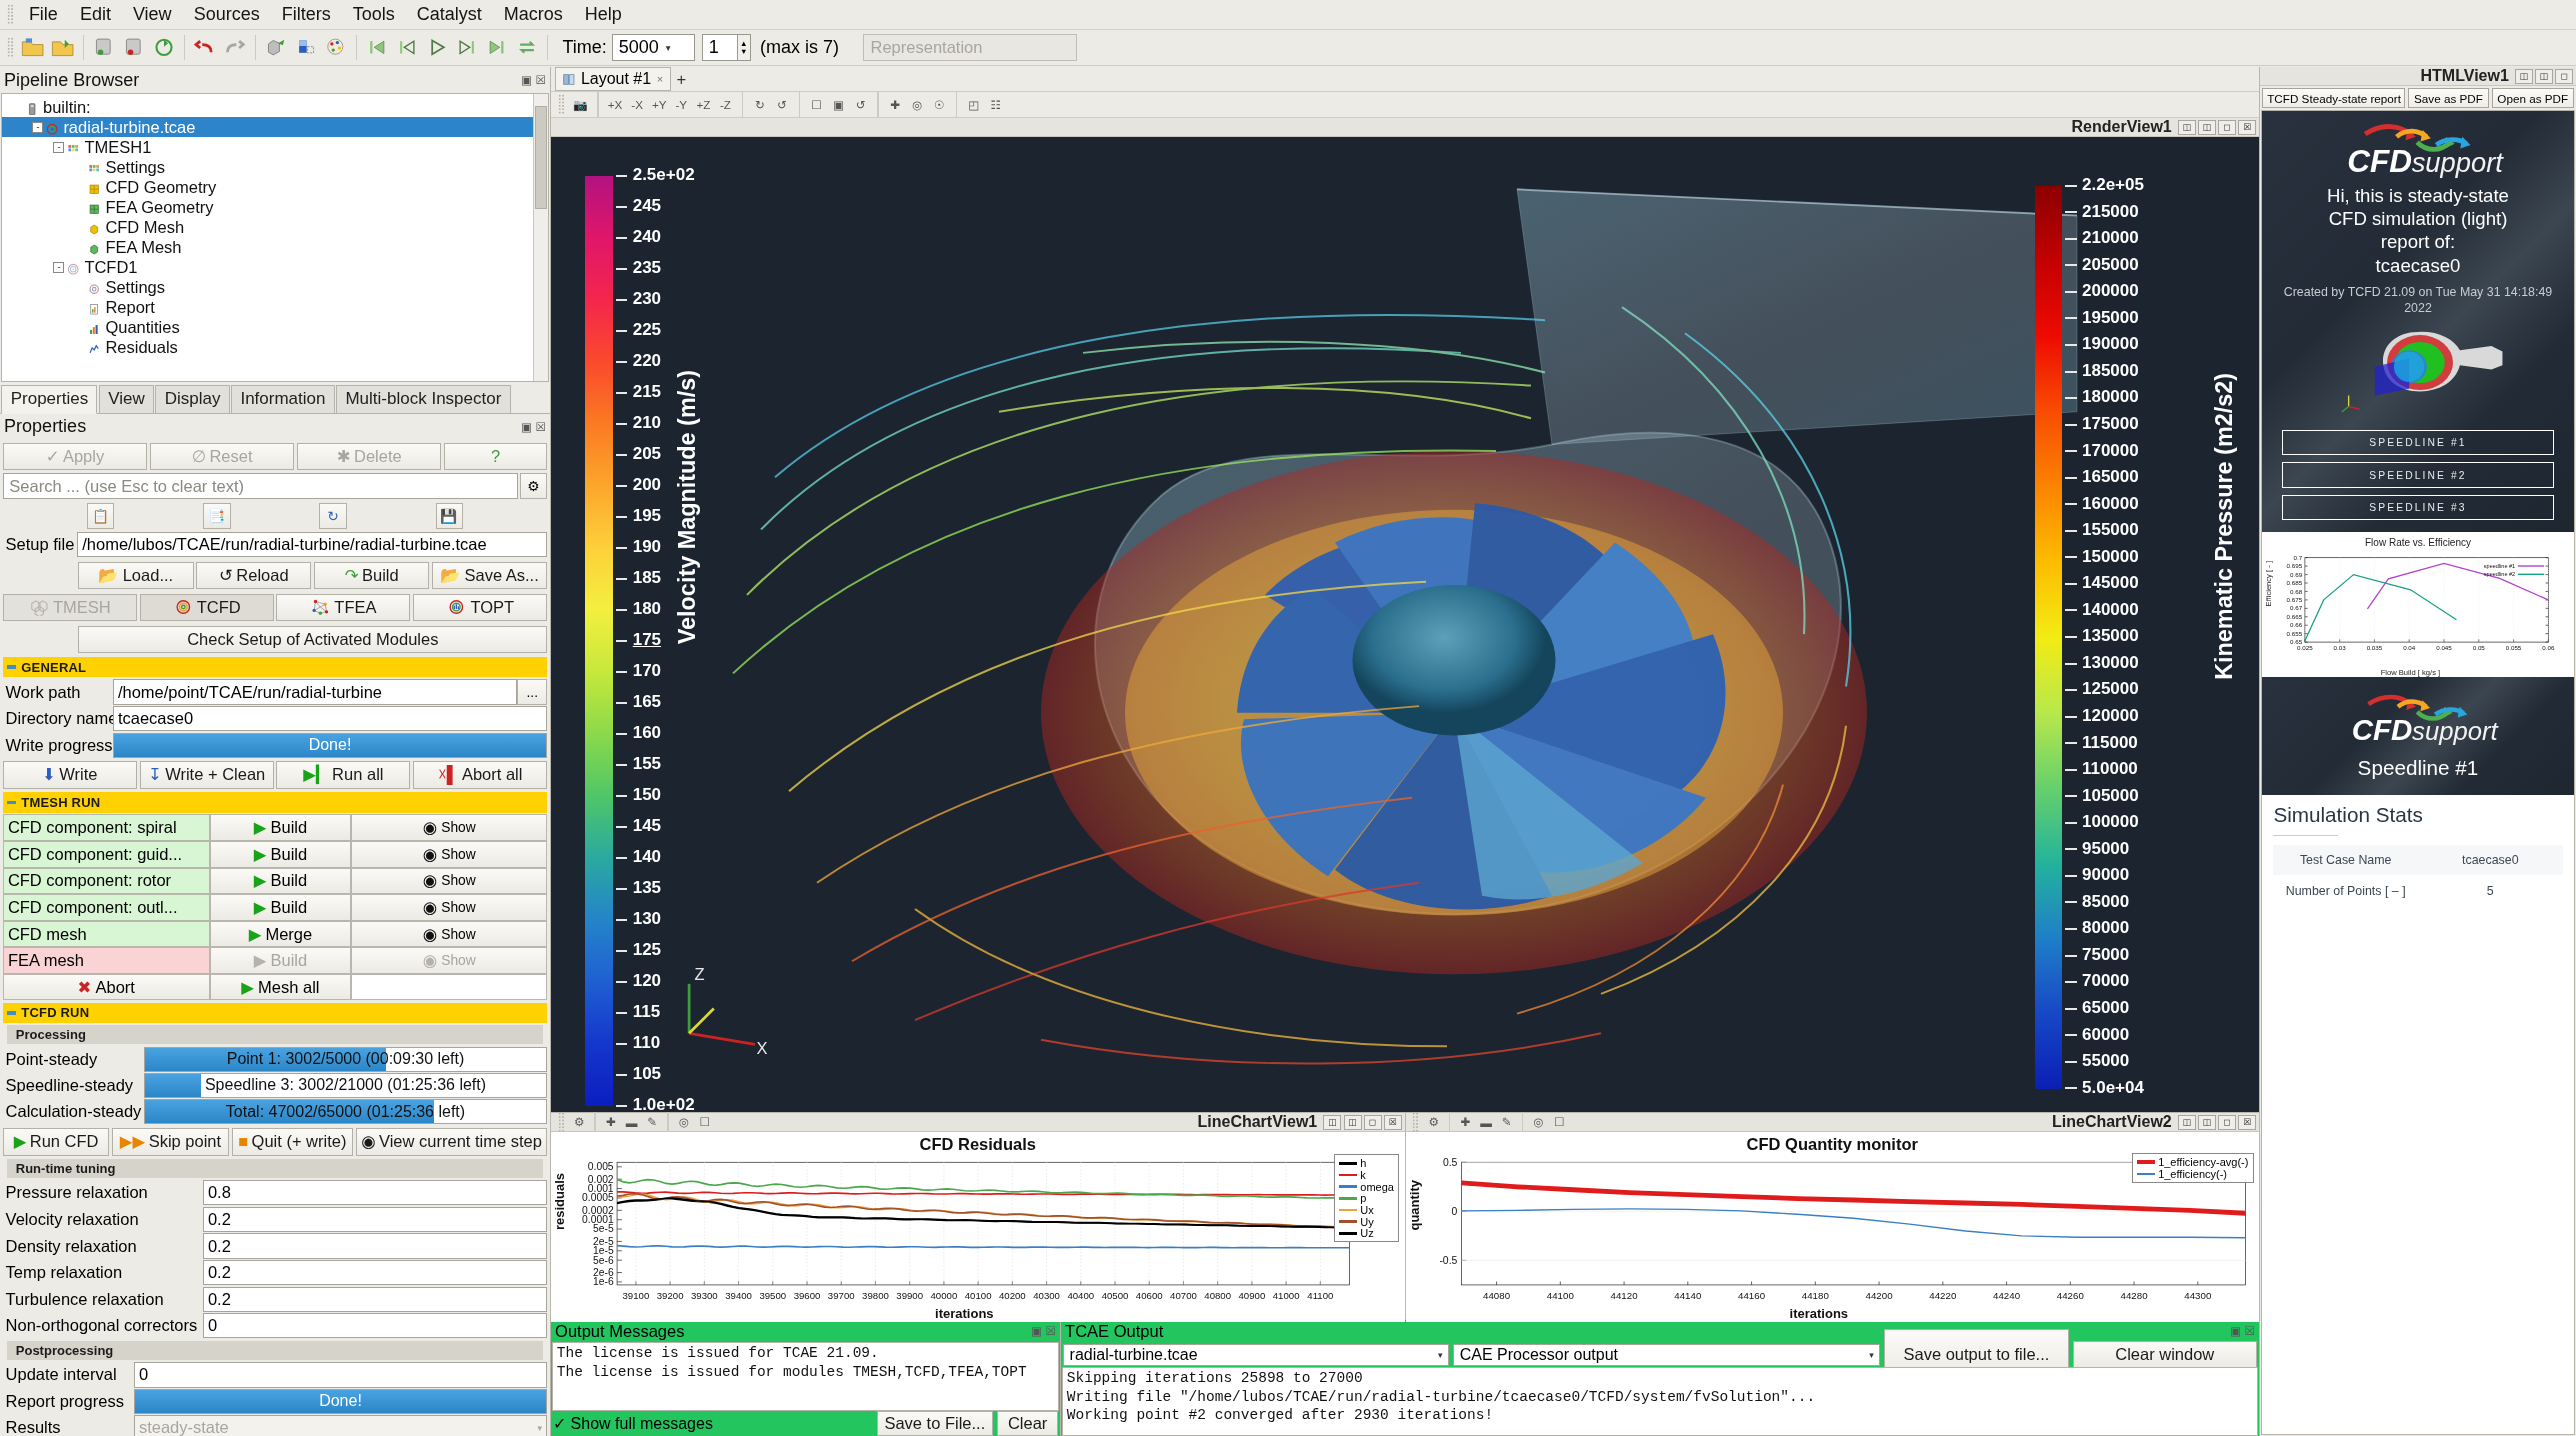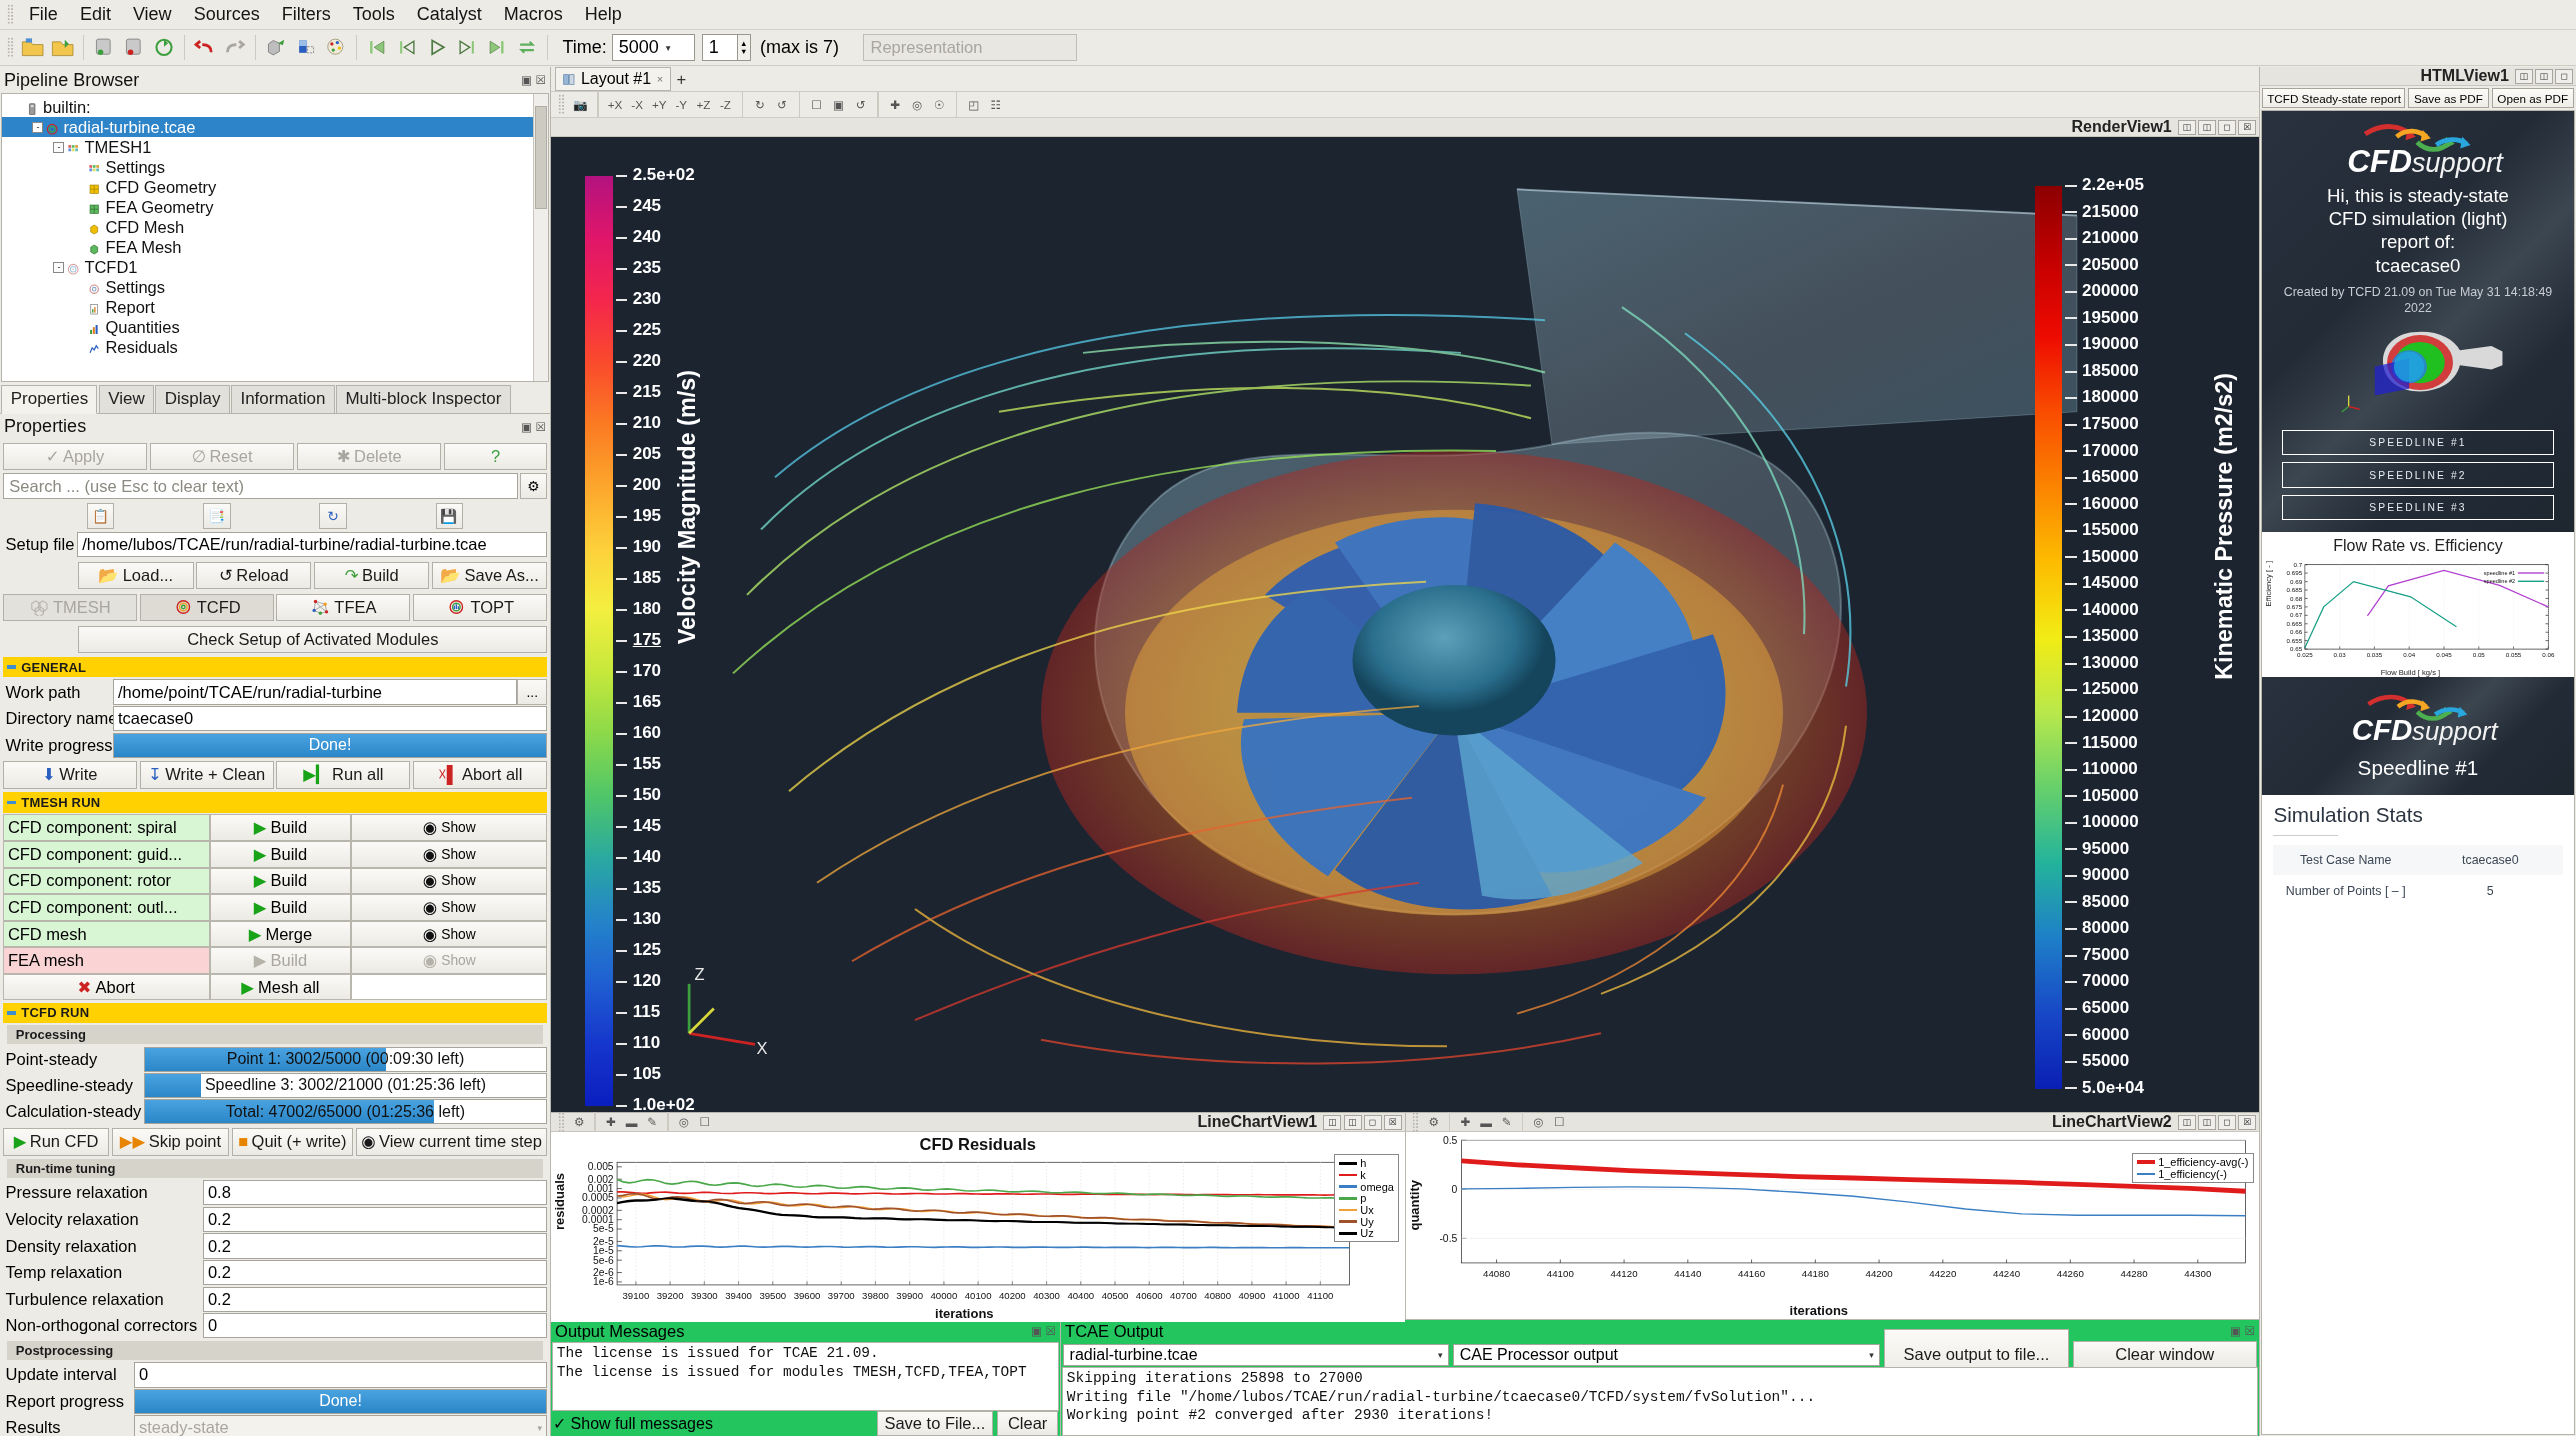--- a/index.html
+++ b/index.html
@@ -189,21 +189,21 @@
   .created { font-size:12.4px; color:#c8cdd3; margin-top:6.9px; line-height:1.3; }
   .speedbtn { border:0.7px solid #fff; color:#e9edf1; font-size:10.3px;
     letter-spacing:2.1px; padding:6.2px 0; margin:6.9px 12.4px 0 12.4px; text-align:center; }
   .statsbox { padding:8.3px 11px; }
   .statstitle { font-size:20.7px; color:#2b3440; }
   .statsrule { width:65px; height:1.4px; background:#c9ccd0; margin:8.3px 0; }
   .strow { display:flex; font-size:12.4px; color:#3b4654; }
   .strow > div { flex:1; padding:8.3px 2.8px; text-align:center; }
   .strow.alt { background:#f6f7f8; }
   .minichart { background:#fff; margin:0; position:relative; height:145px; }
-  .mtitle { text-align:center; font-size:16px; color:#222; padding-top:4.8px; }
+  .mtitle { text-align:center; font-size:10px; color:#222; padding-top:4.8px; }
   .mylab { position:absolute; font-size:7.6px; writing-mode:vertical-rl;
     transform:rotate(180deg); color:#222; }
   .mxlab { position:absolute; font-size:7.6px; color:#222; }
 
   .cfdlogo { display:block; margin:0 auto; }
 </style>
 </head>
 <body>
 
 <div class="app">
@@ -1289,20 +1289,21 @@
             <div class="sep"></div>
             <div class="vt">◎</div>
             <div class="vt">☐</div>
             <span class="vname">LineChartView2</span>
             <div class="wbtn">◫</div>
             <div class="wbtn">◫</div>
             <div class="wbtn">◻</div>
             <div class="wbtn">☒</div>
           </div>
           <div class="chart">
+            <div class="ctitle">CFD Quantity monitor</div>
             <svg id="quantity-svg" width="100%" height="164" viewBox="0 0 1230 238" preserveAspectRatio="none" style="font-size:24px">
                 <rect x="80" y="12" width="1130" height="178" fill="#fff" stroke="#222"></rect>
                 <line x1="80" y1="12" x2="87" y2="12" stroke="#222"></line>
                 <line x1="80" y1="12" x2="1210" y2="12" stroke="#eee"></line>
                 <text x="74" y="17" font-size="15" text-anchor="end" fill="#111">0.5</text>
                 <line x1="80" y1="83.2" x2="87" y2="83.2" stroke="#222"></line>
                 <line x1="80" y1="83.2" x2="1210" y2="83.2" stroke="#eee"></line>
                 <text x="74" y="88.2" font-size="15" text-anchor="end" fill="#111">0</text>
                 <line x1="80" y1="154.4" x2="87" y2="154.4" stroke="#222"></line>
                 <line x1="80" y1="154.4" x2="1210" y2="154.4" stroke="#eee"></line>

